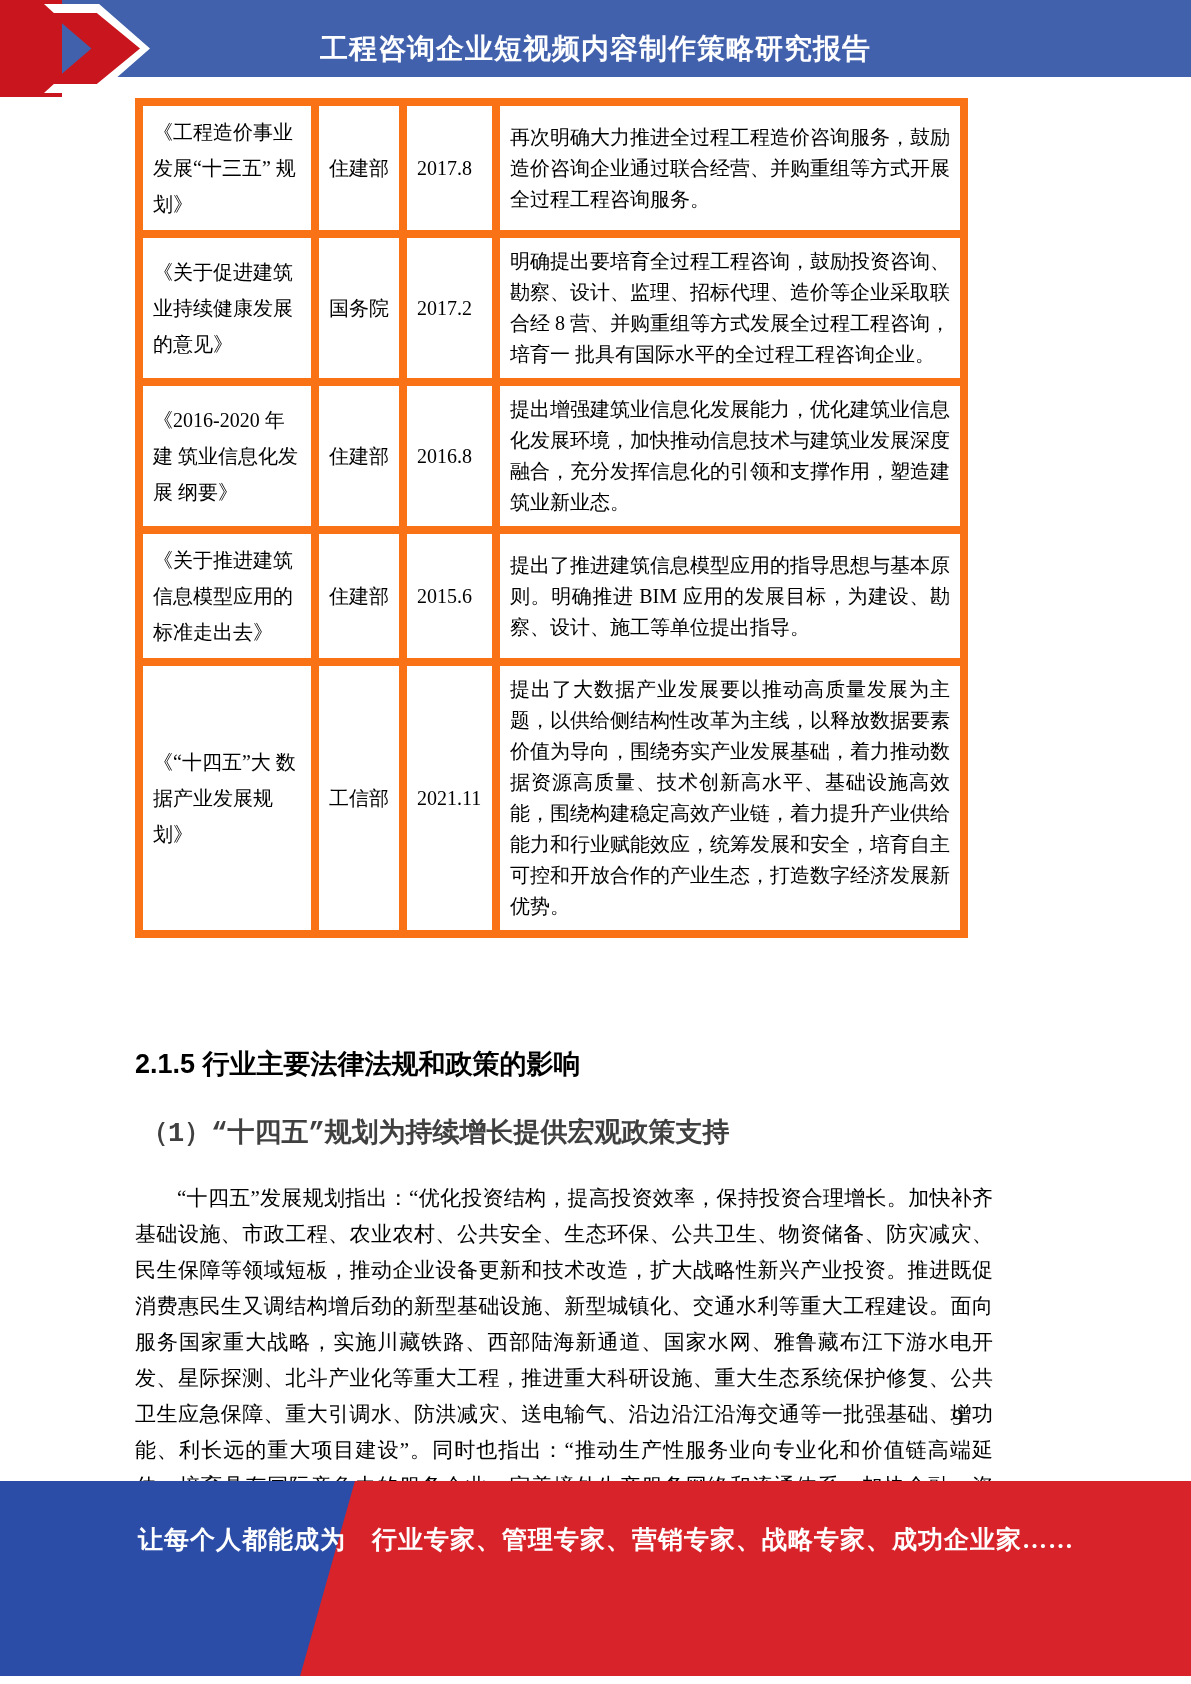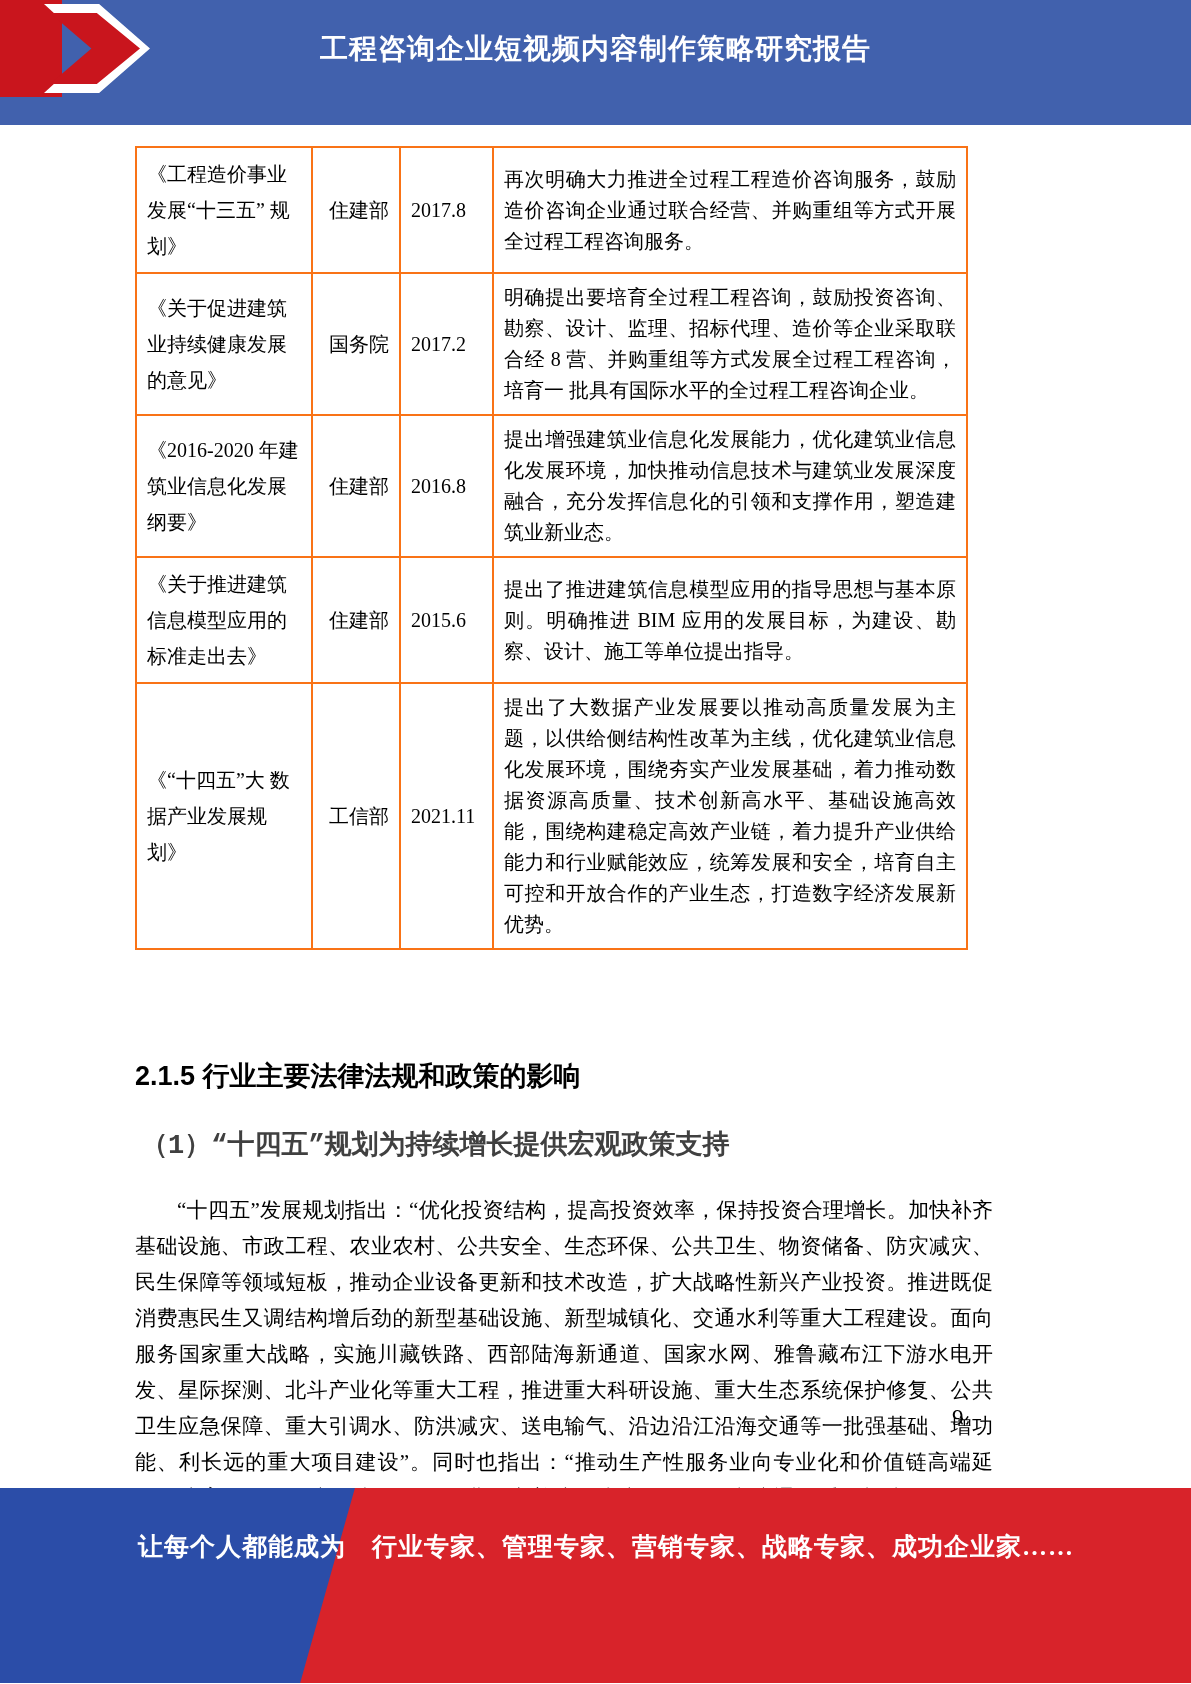--- a/index.html
+++ b/index.html
@@ -10,21 +10,21 @@
     background: #ffffff;
     overflow: hidden;
     font-family: "Liberation Serif", "DejaVu Serif", serif;
     color: #000000;
   }
 
   
   .banner {
     position: relative;
     width: 100%;
-    height: 125px;
+    height: 77px;
     background: #4161ad;
   }
   .banner-title {
     margin: 0;
     text-align: center;
     line-height: 97px;
     color: #ffffff;
     font-family: "Liberation Sans", sans-serif;
     font-size: 28px;
     font-weight: bold;
@@ -55,21 +55,21 @@
   .content {
     padding: 21px 0 0 135px;
   }
 
   table.policy-table {
     border-collapse: collapse;
     width: 833px;
     table-layout: fixed;
   }
   table.policy-table td {
-    border: 2px solid #f97316;
+    border: 8px solid #f97316;
     padding: 8px 10px;
     font-size: 20px;
     vertical-align: middle;
     word-break: break-all;
   }
   td.name-cell   { line-height: 36px; }
   td.agency-cell { line-height: 30px; text-align: right; }
   td.date-cell   { line-height: 30px; }
   td.desc-cell   { line-height: 31px; text-align: justify; }
 
@@ -99,21 +99,21 @@
   .page-number {
     position: absolute;
     left: 952px;
     top: 1405px;
     font-size: 23px;
   }
 
   
   .footer {
     position: absolute;
-    left: 0; bottom: 1px;
+    left: 0; bottom: 8px;
     width: 100%; height: 195px;
     background: #2b4da8;
   }
   .footer-red {
     position: absolute;
     top: 0; left: 0;
     width: 100%; height: 100%;
     background: #d8232a;
     clip-path: polygon(29.8% 0, 100% 0, 100% 100%, 25.2% 100%);
   }
@@ -179,21 +179,21 @@
         <tr>
           <td class="name-cell">《关于推进建筑 信息模型应用的 标准走出去》</td>
           <td class="agency-cell">住建部</td>
           <td class="date-cell">2015.6</td>
           <td class="desc-cell">提出了推进建筑信息模型应用的指导思想与基本原则。明确推进 BIM 应用的发展目标，为建设、勘察、设计、施工等单位提出指导。</td>
         </tr>
         <tr>
           <td class="name-cell">《“十四五”大 数据产业发展规 划》</td>
           <td class="agency-cell">工信部</td>
           <td class="date-cell">2021.11</td>
-          <td class="desc-cell">提出了大数据产业发展要以推动高质量发展为主题，以供给侧结构性改革为主线，优化建筑业信息化发展环境，围绕夯实产业发展基础，着力推动数据资源高质量、技术创新高水平、基础设施高效能，围绕构建稳定高效产业链，着力提升产业供给能力和行业赋能效应，统筹发展和安全，培育自主可控和开放合作的产业生态，打造数字经济发展新优势。</td>
+          <td class="desc-cell">提出了大数据产业发展要以推动高质量发展为主题，以供给侧结构性改革为主线，以释放数据要素价值为导向，围绕夯实产业发展基础，着力推动数据资源高质量、技术创新高水平、基础设施高效能，围绕构建稳定高效产业链，着力提升产业供给能力和行业赋能效应，统筹发展和安全，培育自主可控和开放合作的产业生态，打造数字经济发展新优势。</td>
         </tr>
       </tbody>
     </table>
 
     <h2 class="section-heading">2.1.5 行业主要法律法规和政策的影响</h2>
     <h3 class="sub-heading">（1）“十四五”规划为持续增长提供宏观政策支持</h3>
     <p class="body-paragraph">“十四五”发展规划指出：“优化投资结构，提高投资效率，保持投资合理增长。加快补齐基础设施、市政工程、农业农村、公共安全、生态环保、公共卫生、物资储备、防灾减灾、民生保障等领域短板，推动企业设备更新和技术改造，扩大战略性新兴产业投资。推进既促消费惠民生又调结构增后劲的新型基础设施、新型城镇化、交通水利等重大工程建设。面向服务国家重大战略，实施川藏铁路、西部陆海新通道、国家水网、雅鲁藏布江下游水电开发、星际探测、北斗产业化等重大工程，推进重大科研设施、重大生态系统保护修复、公共卫生应急保障、重大引调水、防洪减灾、送电输气、沿边沿江沿海交通等一批强基础、增功能、利长远的重大项目建设”。同时也指出：“推动生产性服务业向专业化和价值链高端延伸。培育具有国际竞争力的服务企业。完善境外生产服务网络和流通体系，加快金融、咨询、会计、法律等生产性服务业国际化发展，推动中国产品、服务、技术、品牌、标准走出去”。</p>
 
   </main>
 

